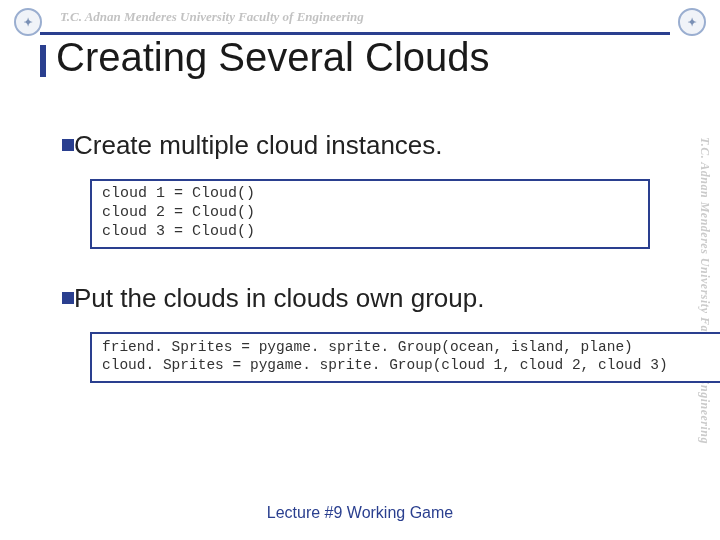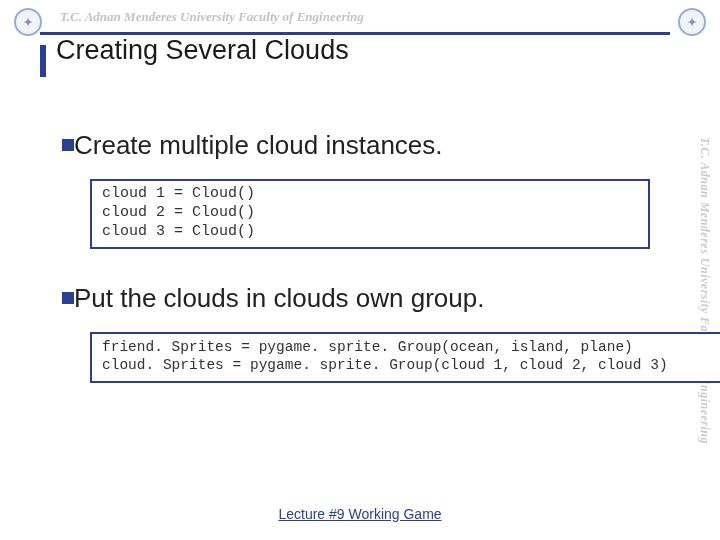--- a/index.html
+++ b/index.html
@@ -69,21 +69,21 @@
   }
   .title-accent {
     position: absolute;
     left: 0; top: 10px;
     width: 6px; height: 32px;
     background: #2a3f8f;
   }
   .title {
     padding-left: 16px;
     padding-top: 0px;
-    font-size: 27px;
+    font-size: 40px;
     color: #1a1a1a;
     font-weight: normal;
   }
 
   .content {
     position: absolute;
     top: 130px;
     left: 62px;
     right: 70px;
   }
@@ -114,23 +114,22 @@
     width: 560px;
   }
   .codebox.wide { width: 683px; font-size: 14.5px; }
 
   .footer {
     position: absolute;
     bottom: 18px;
     left: 0;
     width: 100%;
     text-align: center;
-    font-size: 14px;
+    font-size: 16px;
     color: #2a3f8f;
-    text-decoration: underline;
   }
 </style>
 </head>
 <body>
 
 <div class="slide">
 
   <div class="wm-left">
       <div class="wm-logo">✦</div>
     </div>

